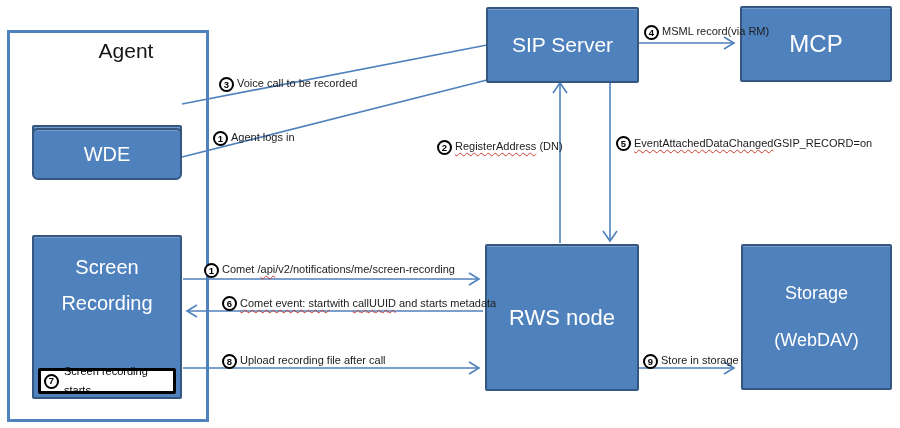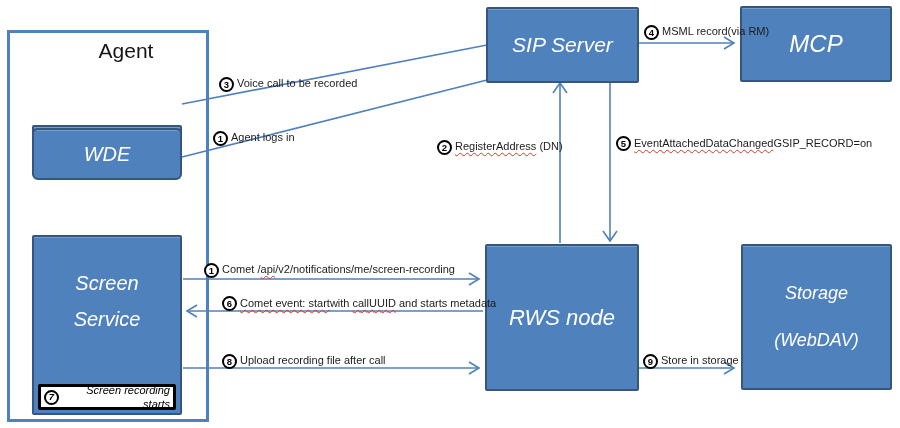--- a/index.html
+++ b/index.html
@@ -6,32 +6,32 @@
   .canvas{position:relative;width:900px;height:428px;background:#fff;
           font-family:"Liberation Sans",sans-serif;overflow:hidden;}
   .wires{position:absolute;left:0;top:0;z-index:1;}
   .wires path, .wires line, .wires polyline{stroke:var(--line,#4f81bd);stroke-width:1.6;fill:none;}
   .agent{position:absolute;left:7px;top:30px;width:196px;height:386px;
          background:#fff;border:3px solid var(--agent_border,#4f81bd);z-index:0;}
   .agent-title{margin-top:6px;text-align:center;color:#151515;font-size:21px;padding-left:36px;}
   .node{position:absolute;background:var(--box_fill,#4f81bd);
         border:2px solid var(--box_border,#35567e);border-radius:2px;color:#fff;
         display:flex;flex-direction:column;align-items:center;justify-content:center;
-        z-index:2;box-shadow:inset 0 1px 0 rgba(255,255,255,.22);font-style:italic;}
+        z-index:2;box-shadow:inset 0 1px 0 rgba(255,255,255,.22);}
   .phone{left:32px;top:80px;width:146px;height:46px;font-size:20px;margin-top:45px;}
   .wde{left:32px;top:128px;width:146px;height:48px;font-size:20px;border-radius:6px;}
-  .srs{left:32px;top:235px;width:146px;height:148px;font-size:20px;justify-content:flex-start;padding-top:28px;line-height:36px;}
+  .srs{left:32px;top:235px;width:146px;height:148px;font-size:20px;justify-content:flex-start;padding-top:12px;line-height:36px;}
   .sip{left:486px;top:7px;width:149px;height:72px;font-size:21px;}
   .mcp{left:740px;top:6px;width:148px;height:72px;font-size:24px;}
   .rws{left:485px;top:244px;width:150px;height:143px;font-size:22px;}
   .storage{left:741px;top:244px;width:147px;height:142px;font-size:18px;line-height:27px;gap:20px;}
   .callout{position:absolute;left:4px;right:4px;bottom:3px;height:20px;background:#fff;
            border:3px solid #000;border-radius:2px;display:flex;align-items:center;gap:5px;
            padding:0 3px;color:#000;z-index:3;}
-  .callout .txt{flex:1;text-align:right;font-size:11px;line-height:14px;}
+  .callout .txt{flex:1;text-align:left;font-size:11px;line-height:19px;}
   .label{position:absolute;z-index:3;display:flex;gap:3px;align-items:flex-start;
          color:#1c1c1c;font-size:11px;line-height:13px;white-space:nowrap;}
   .label.vcenter{align-items:center;}
   .badge{flex:0 0 auto;width:11px;height:11px;border:2.5px solid #000;border-radius:50%;
          background:#fff;color:#000;font-size:9.5px;font-weight:700;display:flex;
          align-items:center;justify-content:center;}
   .col{display:flex;}
   .ctr{text-align:center;}
   .sq{text-decoration:underline;text-decoration-style:wavy;
       text-decoration-color:var(--squiggle,#d23a2e);text-decoration-thickness:1px;
@@ -86,21 +86,21 @@
   <div class="node phone">
     <span>Phone</span>
   </div>
 
   <div class="node wde">
     <span>WDE</span>
   </div>
 
   <div class="node srs">
     <span>Screen</span>
-    <span>Service</span>
+    <span>Recording</span>
     <div class="callout">
       <span class="badge">7</span>
       <span class="txt">Screen recording starts</span>
     </div>
   </div>
 
   <div class="node sip">
     <span>SIP Server</span>
   </div>
 

